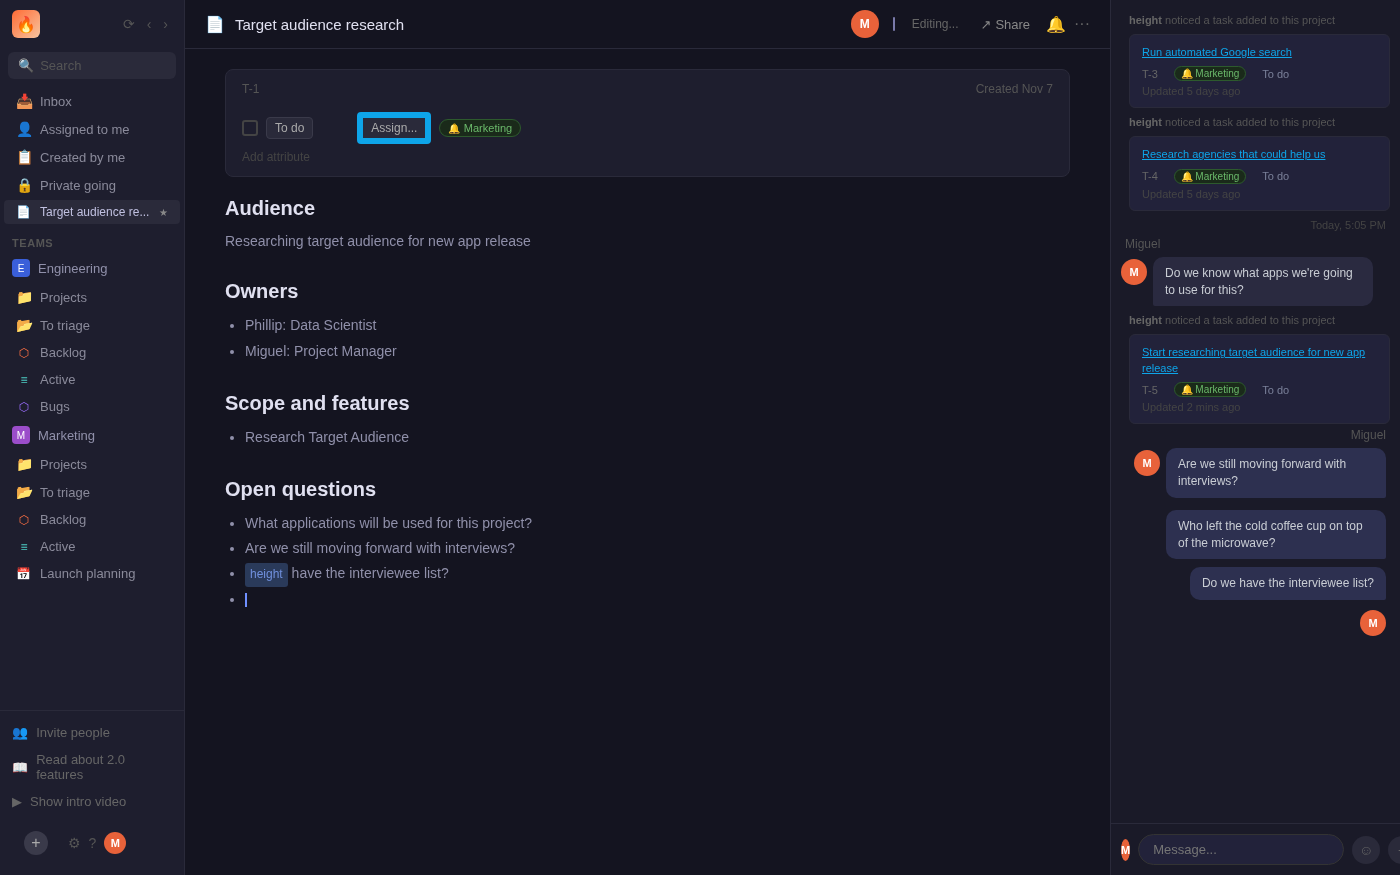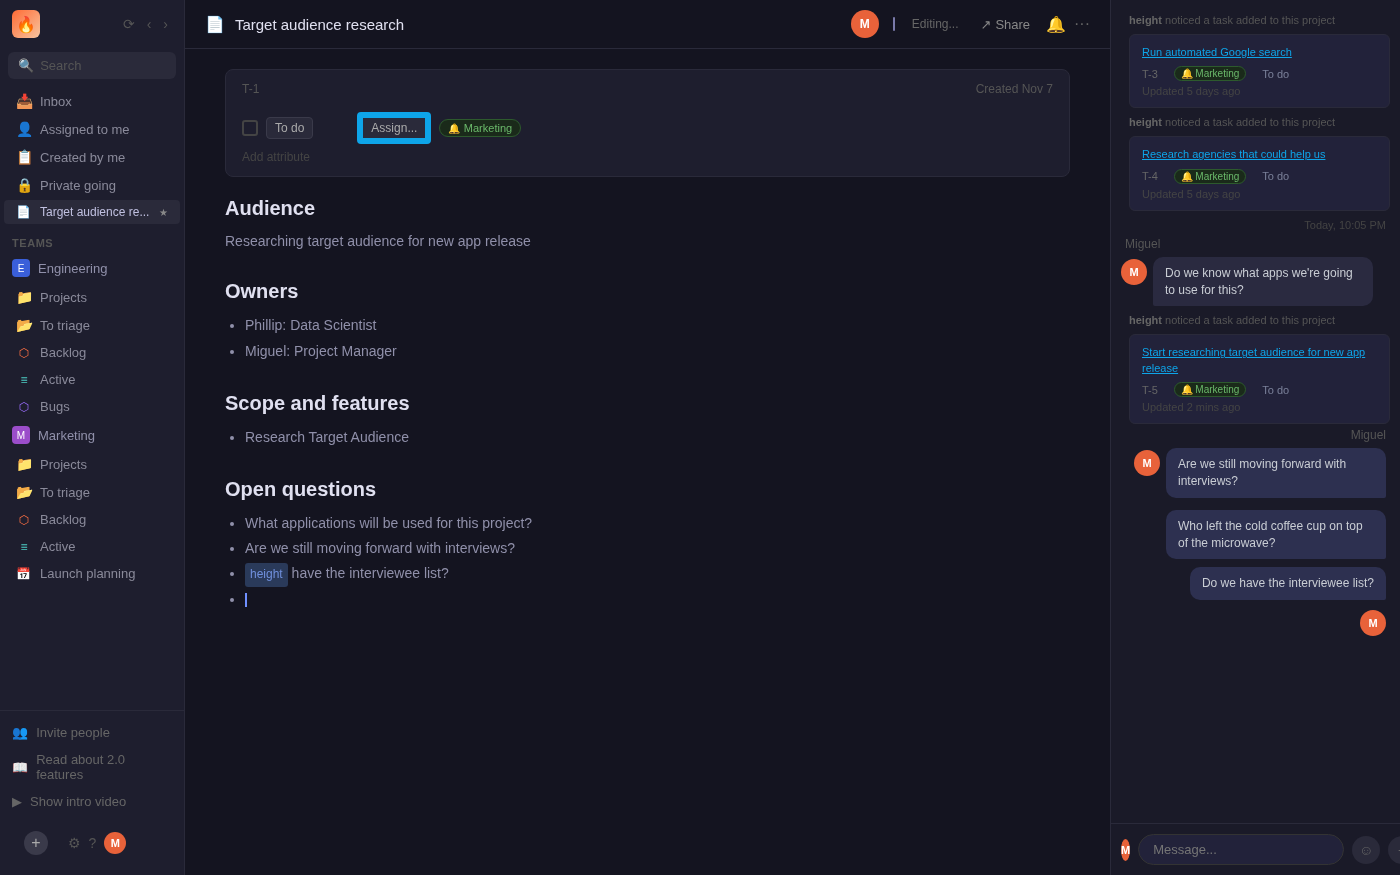--- a/index.html
+++ b/index.html
@@ -732,21 +732,21 @@
         <span>T-4</span>
         <div class="tag-sm">
           <span>🔔</span>
           <span>Marketing</span>
         </div>
         <span class="status-todo">To do</span>
       </div>
       <div class="updated-text" style="margin-top:4px;font-size:11px;color:#444;">Updated 5 days ago</div>
     </div>
 
-    <div class="today-divider">Today, 10:05 PM</div>
+    <div class="today-divider">Today, 5:05 PM</div>
 
     <div class="chat-sender">Miguel</div>
     <div class="chat-row">
       <div class="chat-avatar">M</div>
       <div class="chat-bubble">Do we know what apps we're going to use for this?</div>
     </div>
 
     <div class="activity-system">
       <strong>height</strong>
       <span> noticed a task added to this project</span>

